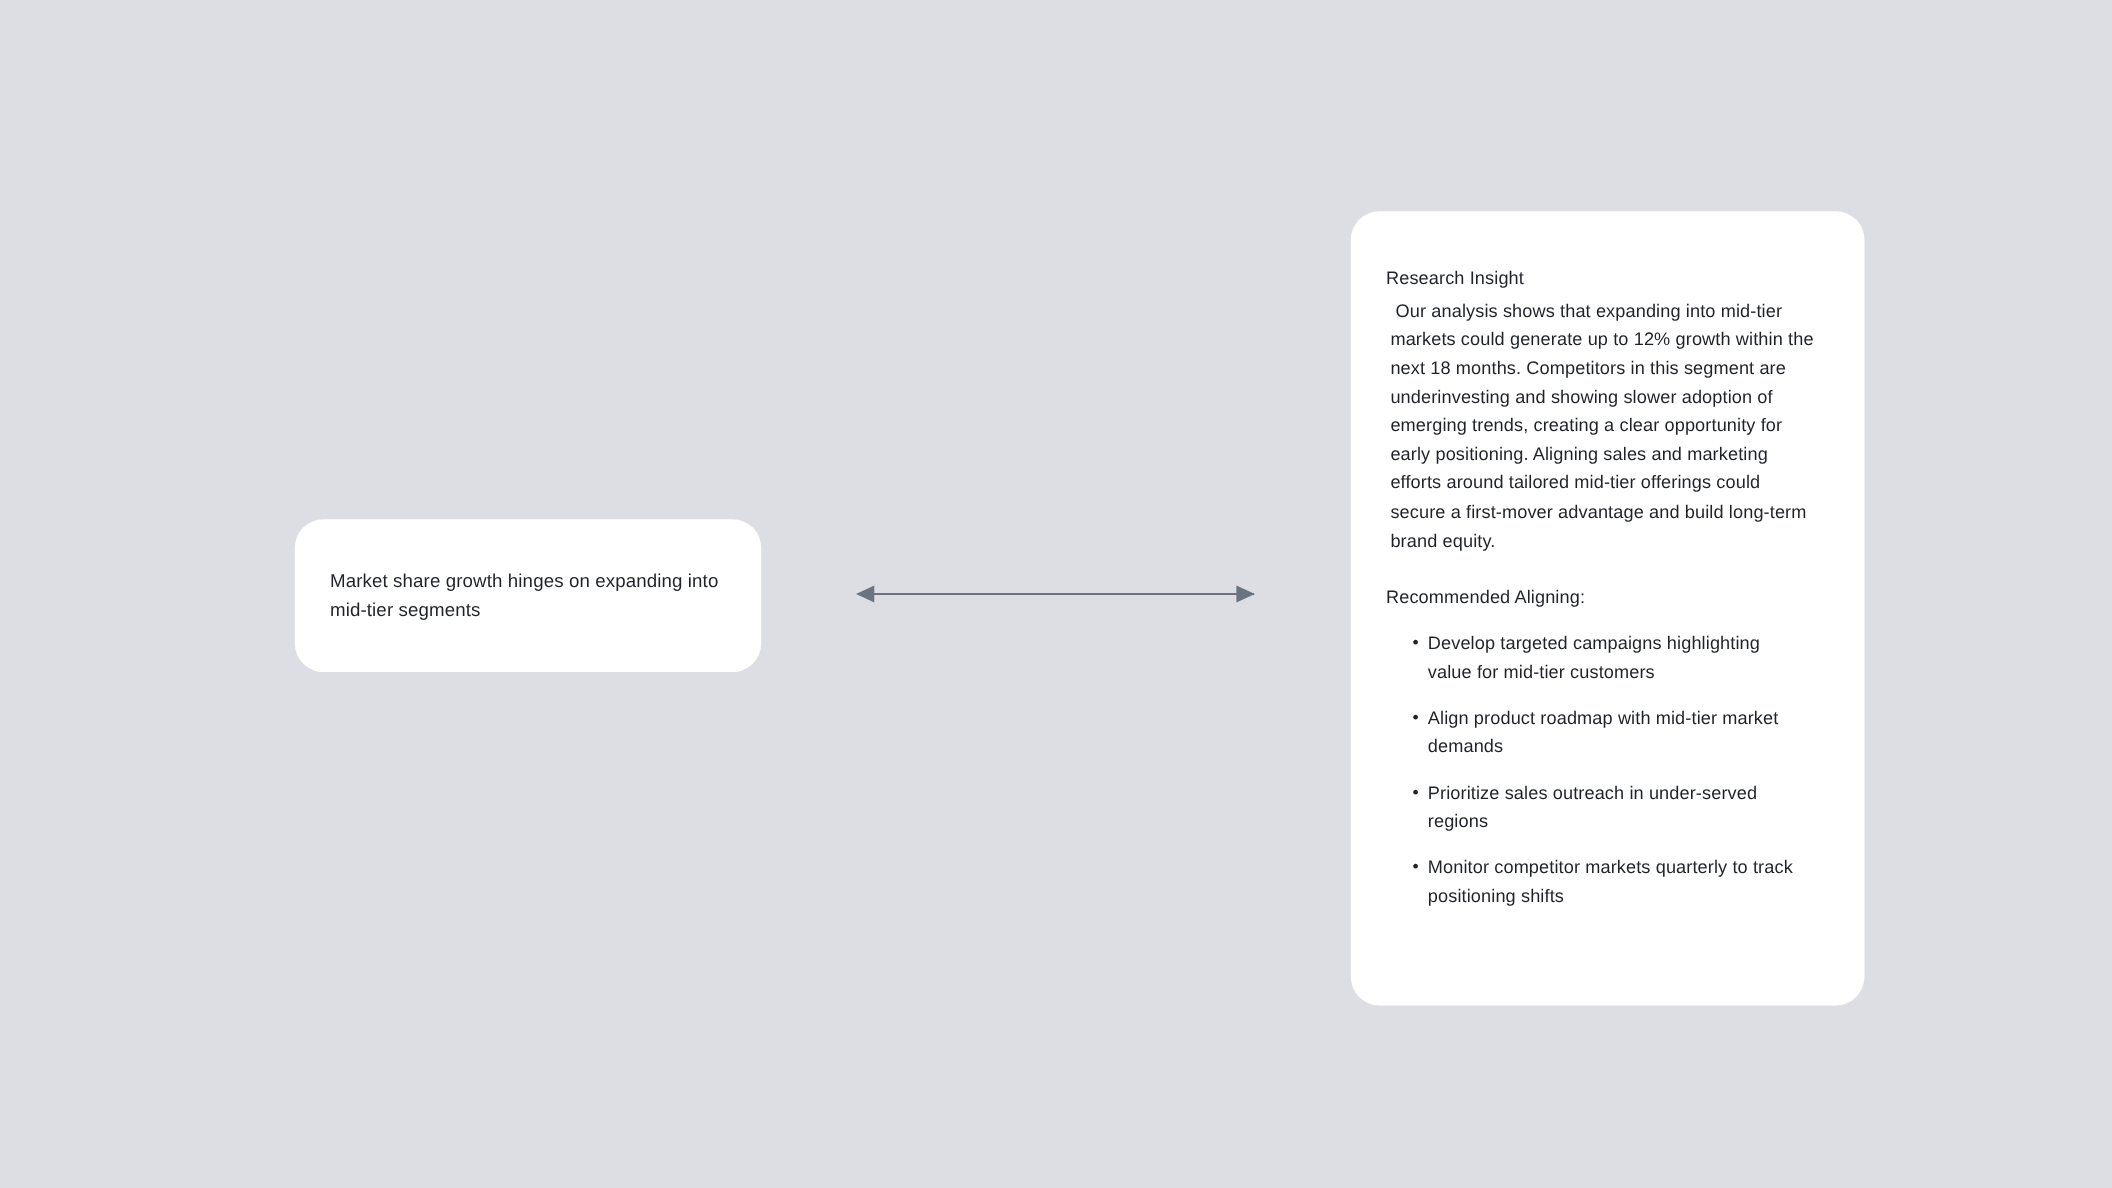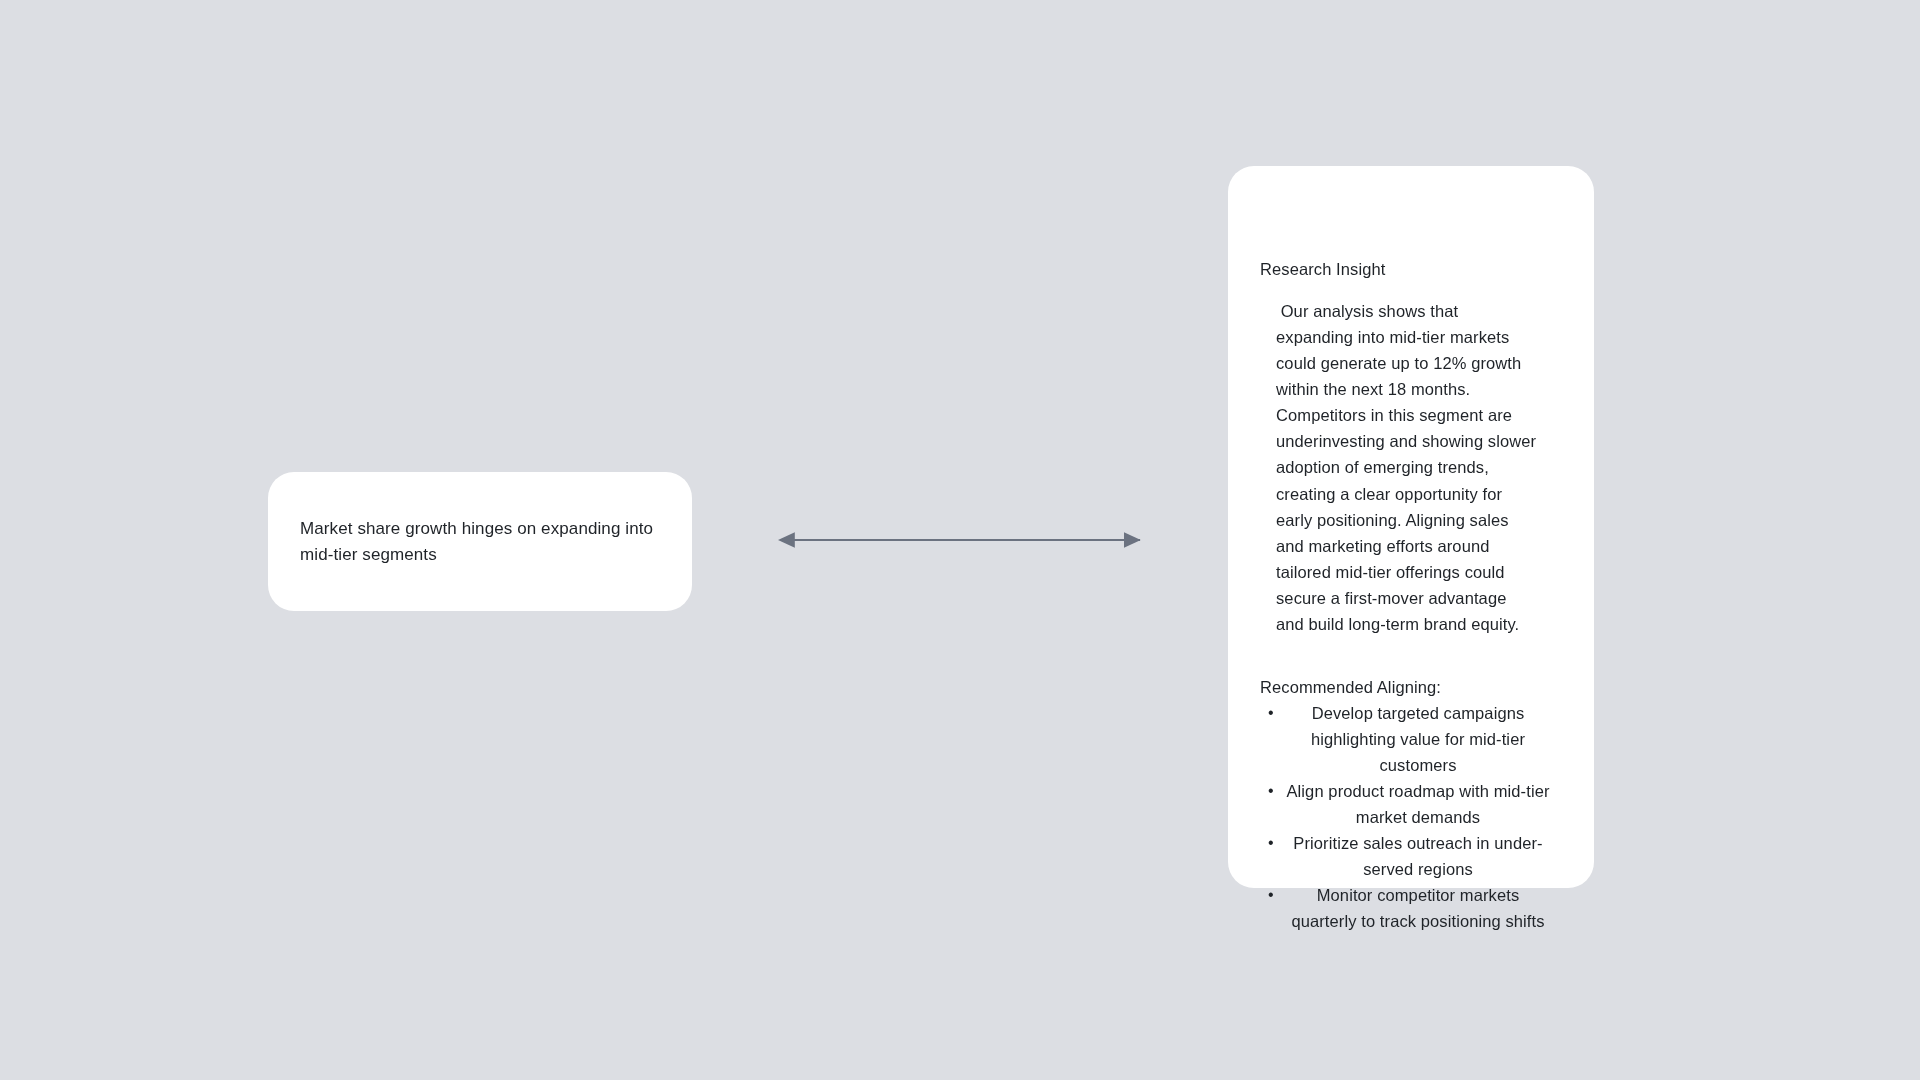--- a/index.html
+++ b/index.html
@@ -41,61 +41,60 @@
   .card-source-text {
     font-size: 17px;
     line-height: 1.52;
     color: #1f2328;
     letter-spacing: 0.1px;
     max-width: 360px;
   }
 
   .card-insight {
     left: 1228px;
-    top: 166px;
-    width: 366px;
+    top: 192px;
+    width: 467px;
     height: 722px;
-    padding: 90px 40px 40px 32px;
+    padding: 48px 40px 40px 32px;
   }
 
   .insight-body {
     font-size: 16.5px;
     line-height: 1.58;
     color: #1f2328;
     letter-spacing: 0.1px;
   }
 
   .insight-heading {
     white-space: pre-wrap;
   }
 
   .insight-paragraph {
     white-space: pre-wrap;
-    margin: 16px;
+    margin: 4px;
   }
 
   .insight-spacer {
     height: 21px;
   }
 
   .insight-actions-label {
     margin: 0;
   }
 
   .insight-list {
     margin: 0;
     padding: 0 0 0 22px;
     list-style: none;
   }
 
   .insight-list li {
     position: relative;
     padding-left: 0;
-    margin: 0;
-    text-align: center;
+    margin: 16px;
   }
 
   .insight-list li::before {
     content: "\2022";
     position: absolute;
     left: -14px;
     top: 0;
     font-size: 16px;
     line-height: 1.58;
     color: #1f2328;

